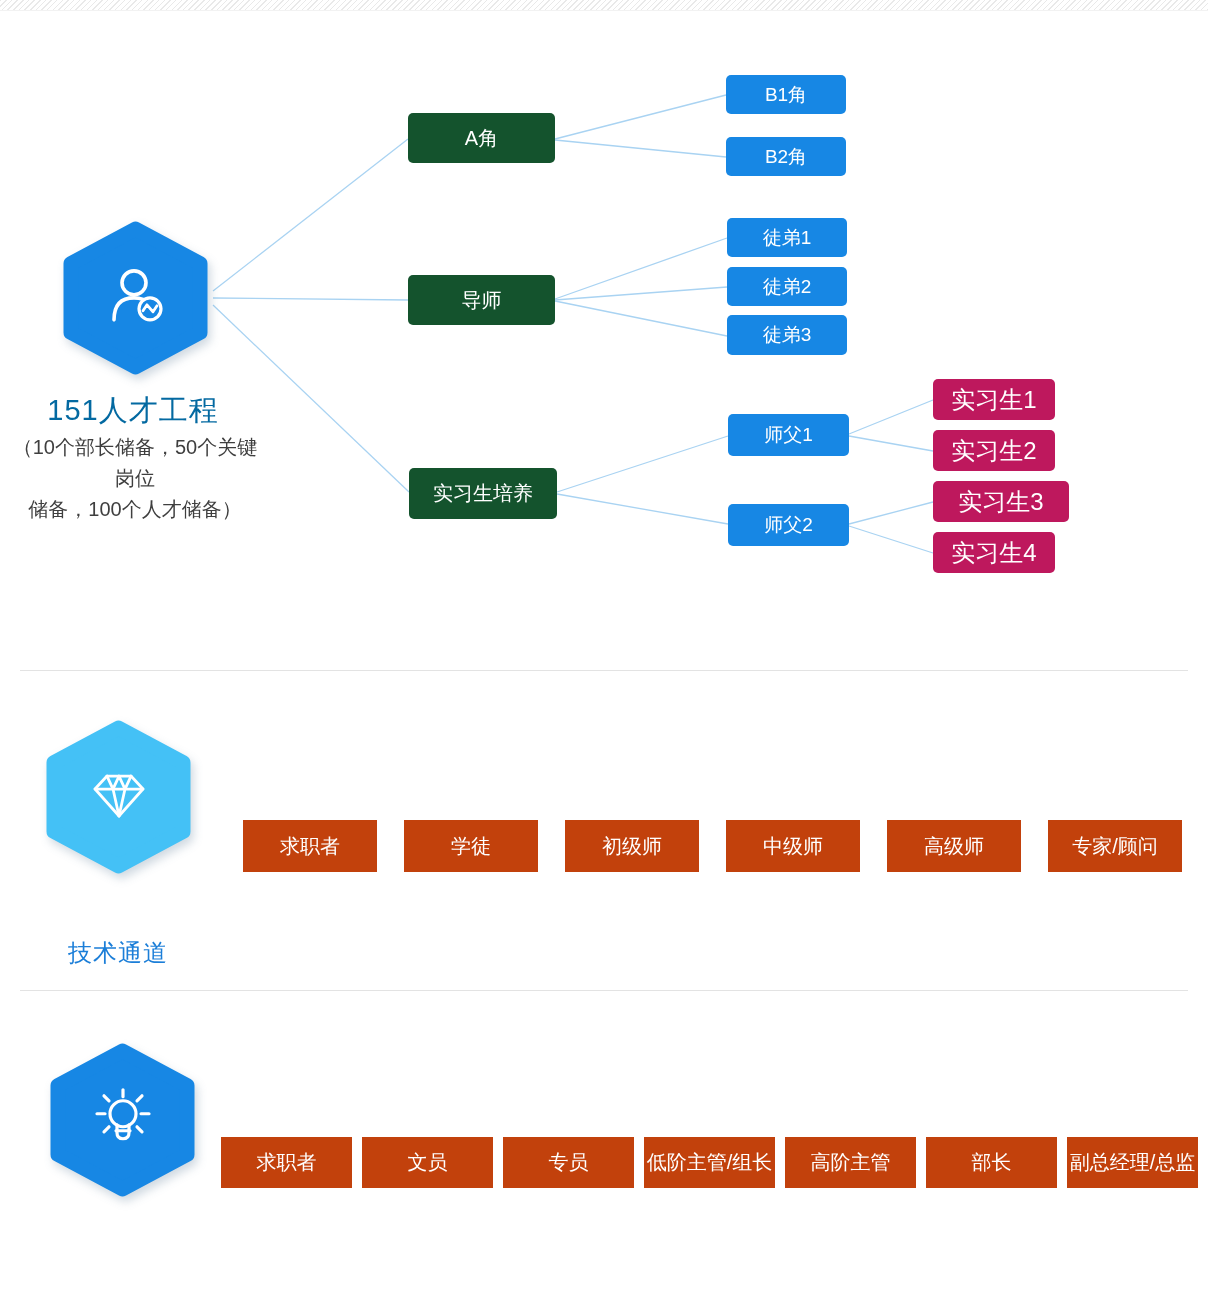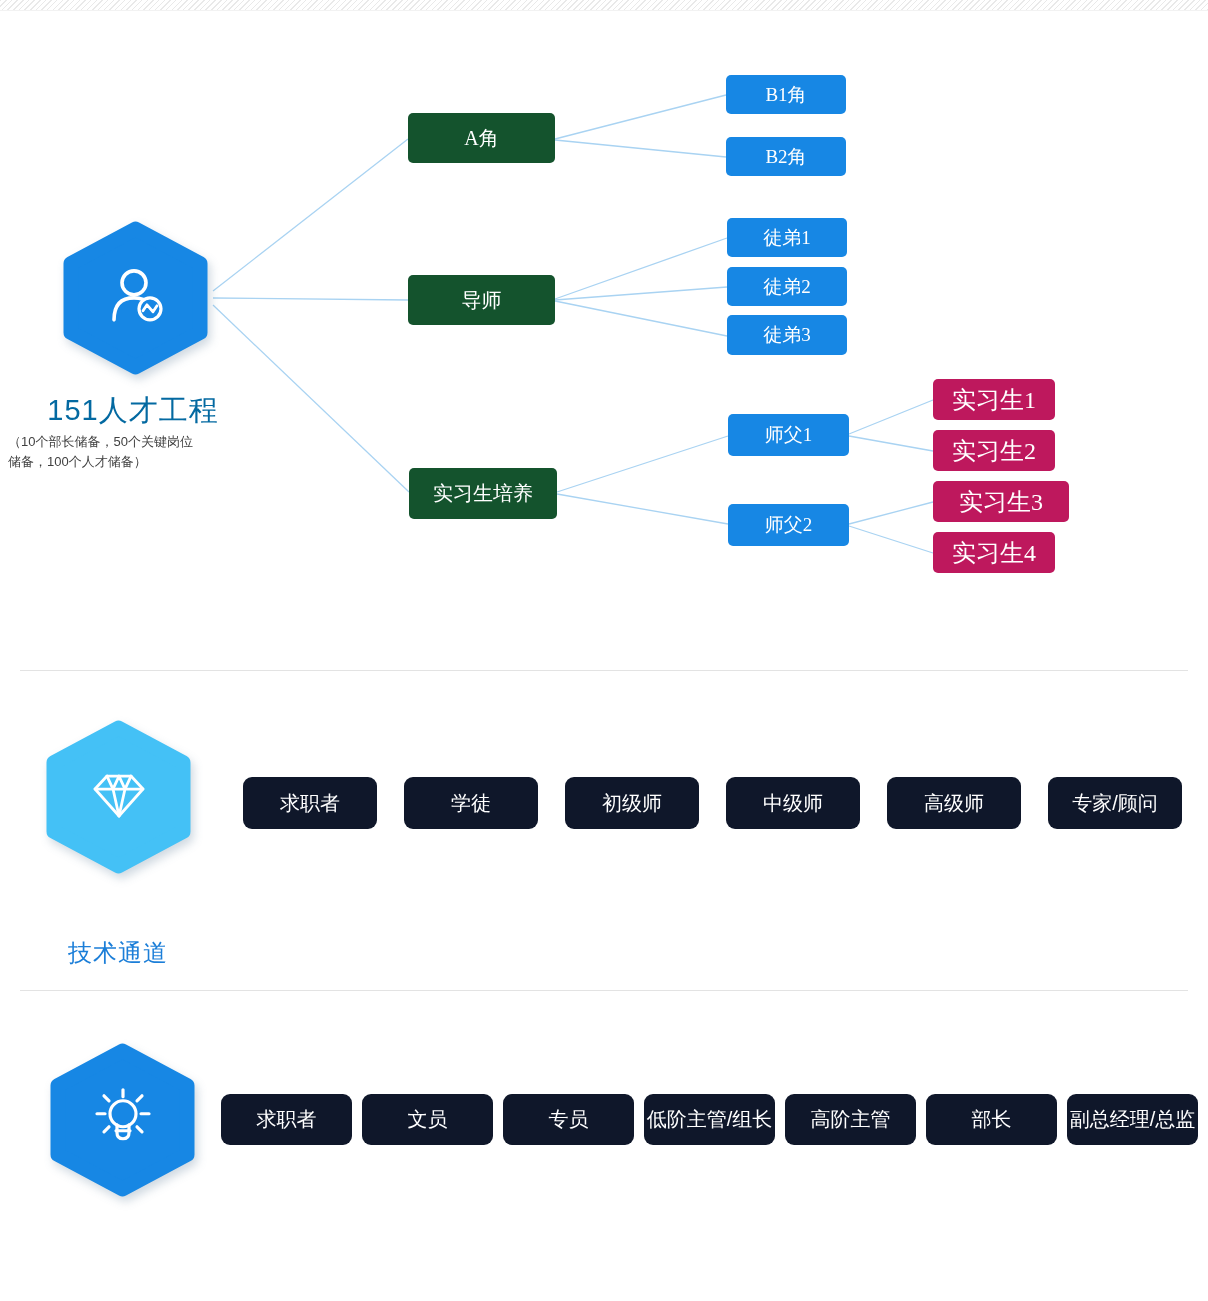--- a/index.html
+++ b/index.html
@@ -10,34 +10,34 @@
         border-bottom:1px solid #f2f2f2;}
   .divider{position:absolute;left:20px;right:20px;height:1px;background:#e3e3e3;}
 
   .connectors{position:absolute;left:0;top:0;}
 
   .hex{position:absolute;}
   .hex svg.hex-shape{display:block;filter:drop-shadow(3px 5px 5px rgba(40,80,120,.22));}
   .hex .hex-icon{position:absolute;left:50%;top:50%;transform:translate(-50%,-52%);}
 
   .node{position:absolute;display:flex;align-items:center;justify-content:center;
-        border-radius:5px;color:#fff;white-space:nowrap;font-family:Liberation Serif, serif;}
+        border-radius:5px;color:#fff;white-space:nowrap;}
   .node-primary{background:#14532d;font-size:20px;}
   .node-small{background:#1787e4;font-size:19px;}
   .node-intern{background:#be185d;font-size:24px;}
 
   .program-title{position:absolute;left:13px;top:391px;width:240px;text-align:center;
         color:#0369a1;font-size:29px;letter-spacing:1px;}
-  .program-subtitle{position:absolute;left:8px;top:432px;width:254px;
-        color:#3f3f3f;font-size:13px;line-height:1.55;}
+  .program-subtitle{position:absolute;left:8px;top:432px;width:254px;text-align:center;
+        color:#3f3f3f;font-size:20px;line-height:1.55;}
 
   .channel-label{position:absolute;width:200px;text-align:center;color:#1b7ed8;font-size:24px;letter-spacing:1px;margin-top:40px;}
 
   .stage{position:absolute;display:flex;align-items:center;justify-content:center;
-        background:#0f172a;border-radius:9px;color:#fff;font-size:20px;white-space:nowrap;}
+        background:#c2410c;border-radius:0;color:#fff;font-size:20px;white-space:nowrap;margin-top:43px;}
   .stage.tech{top:777px;width:134px;height:52px;}
   .stage.mgmt{top:1094px;width:131px;height:51px;}
 </style>
 </head>
 <body>
 
 <div class="page">
 
   <div class="top-hatch"></div>
 

